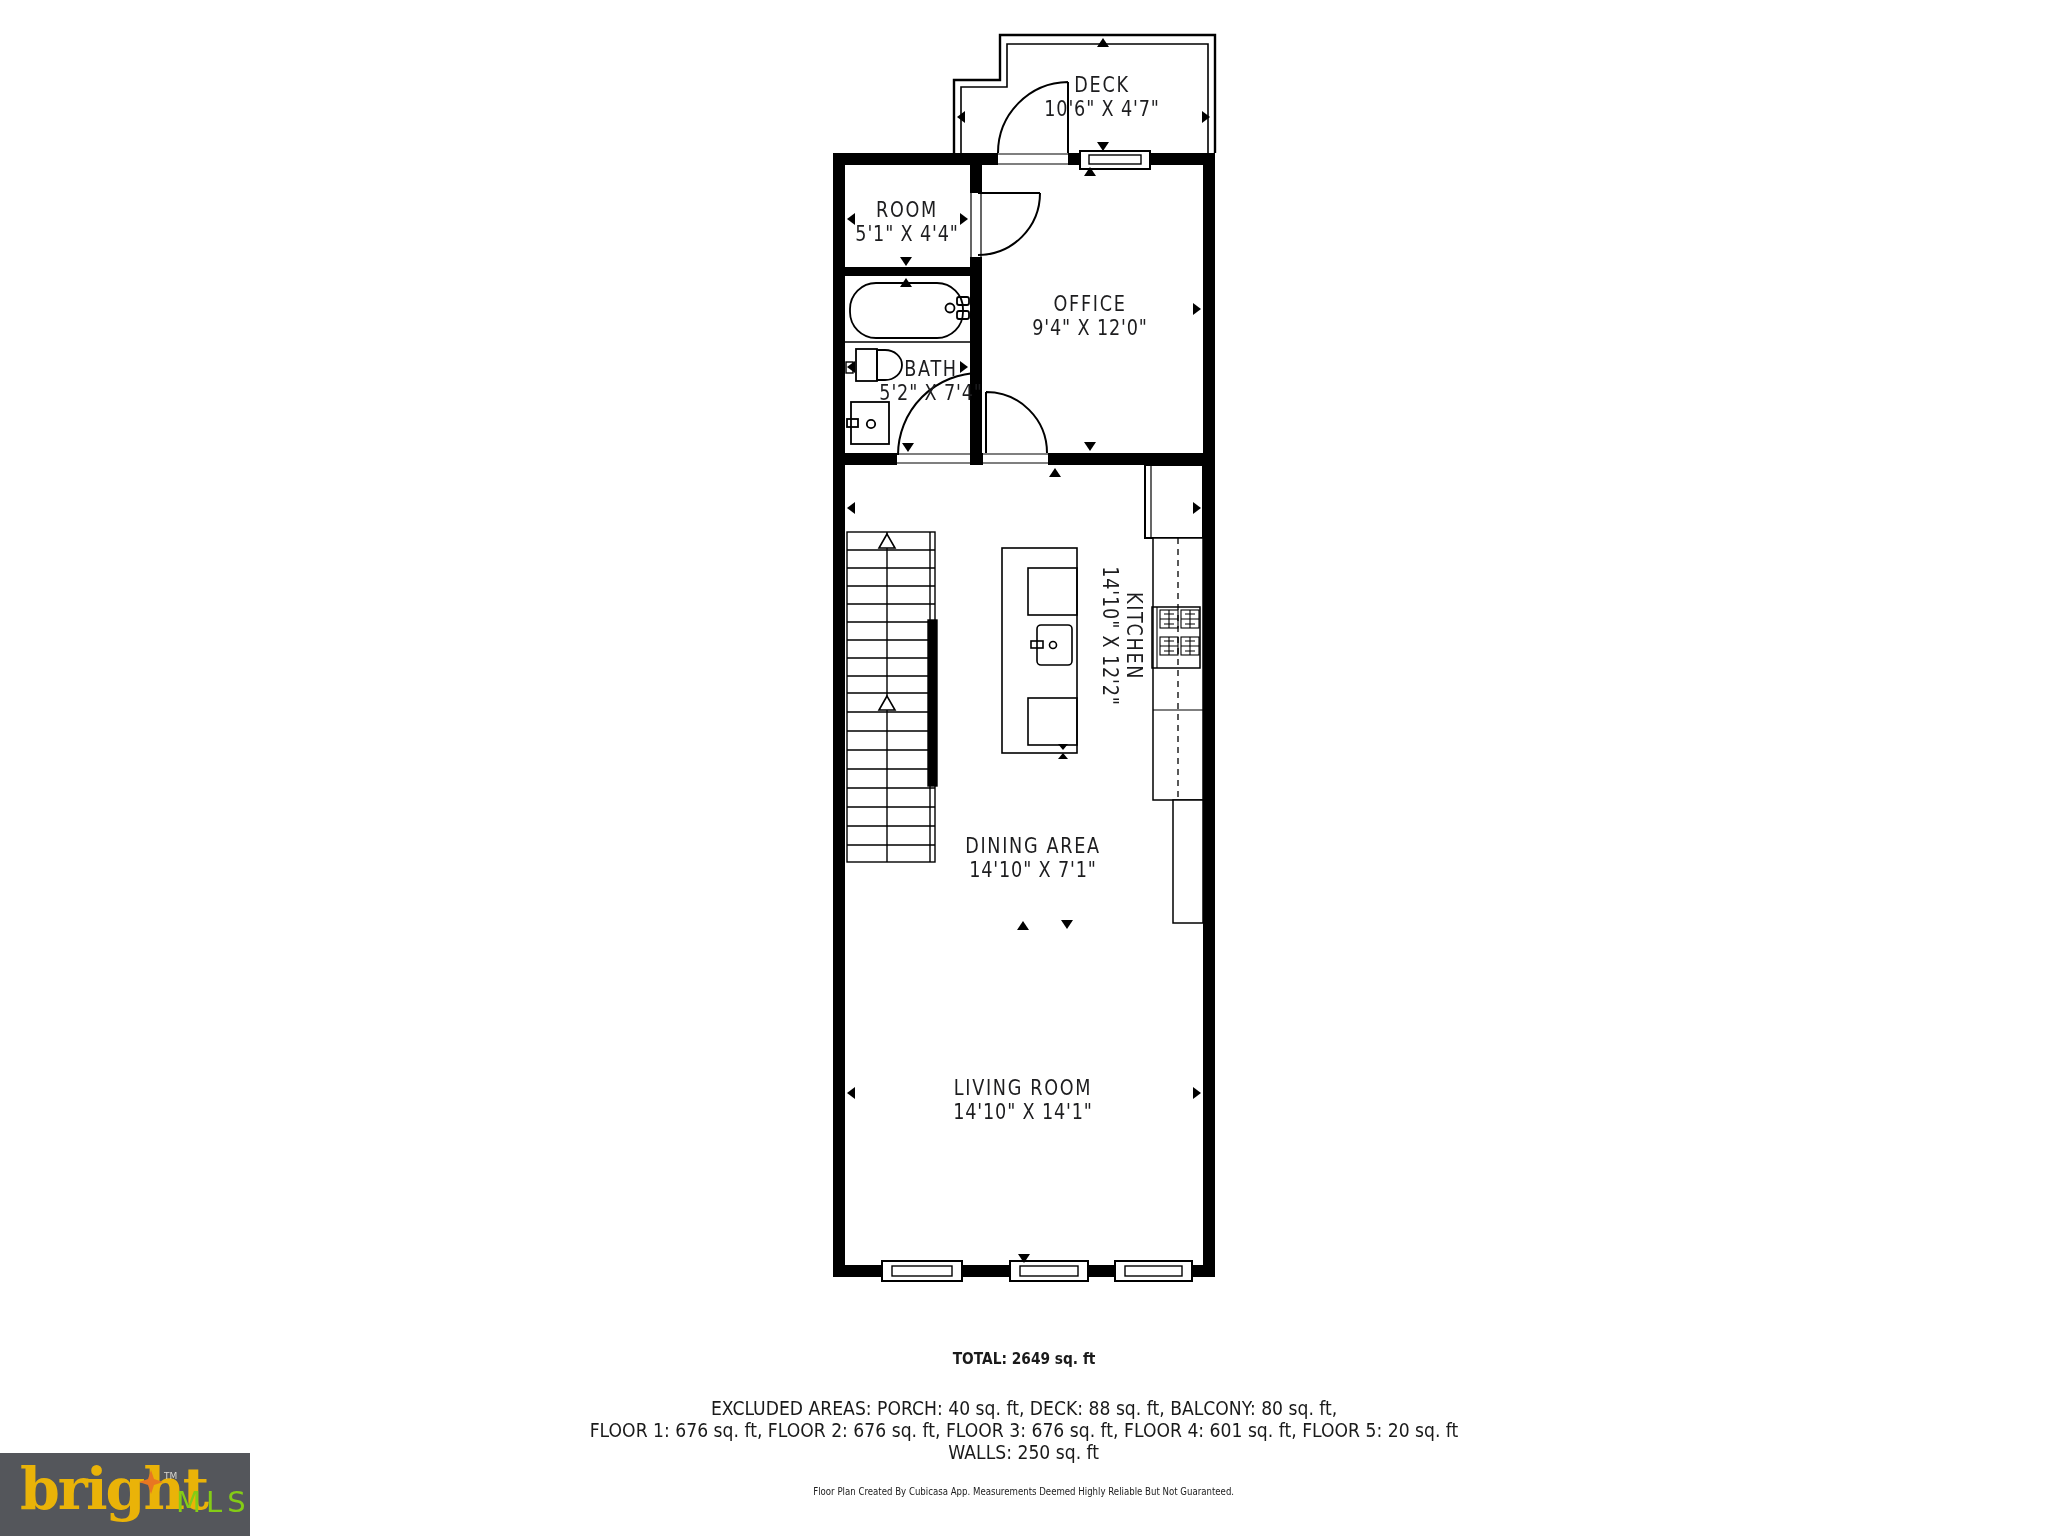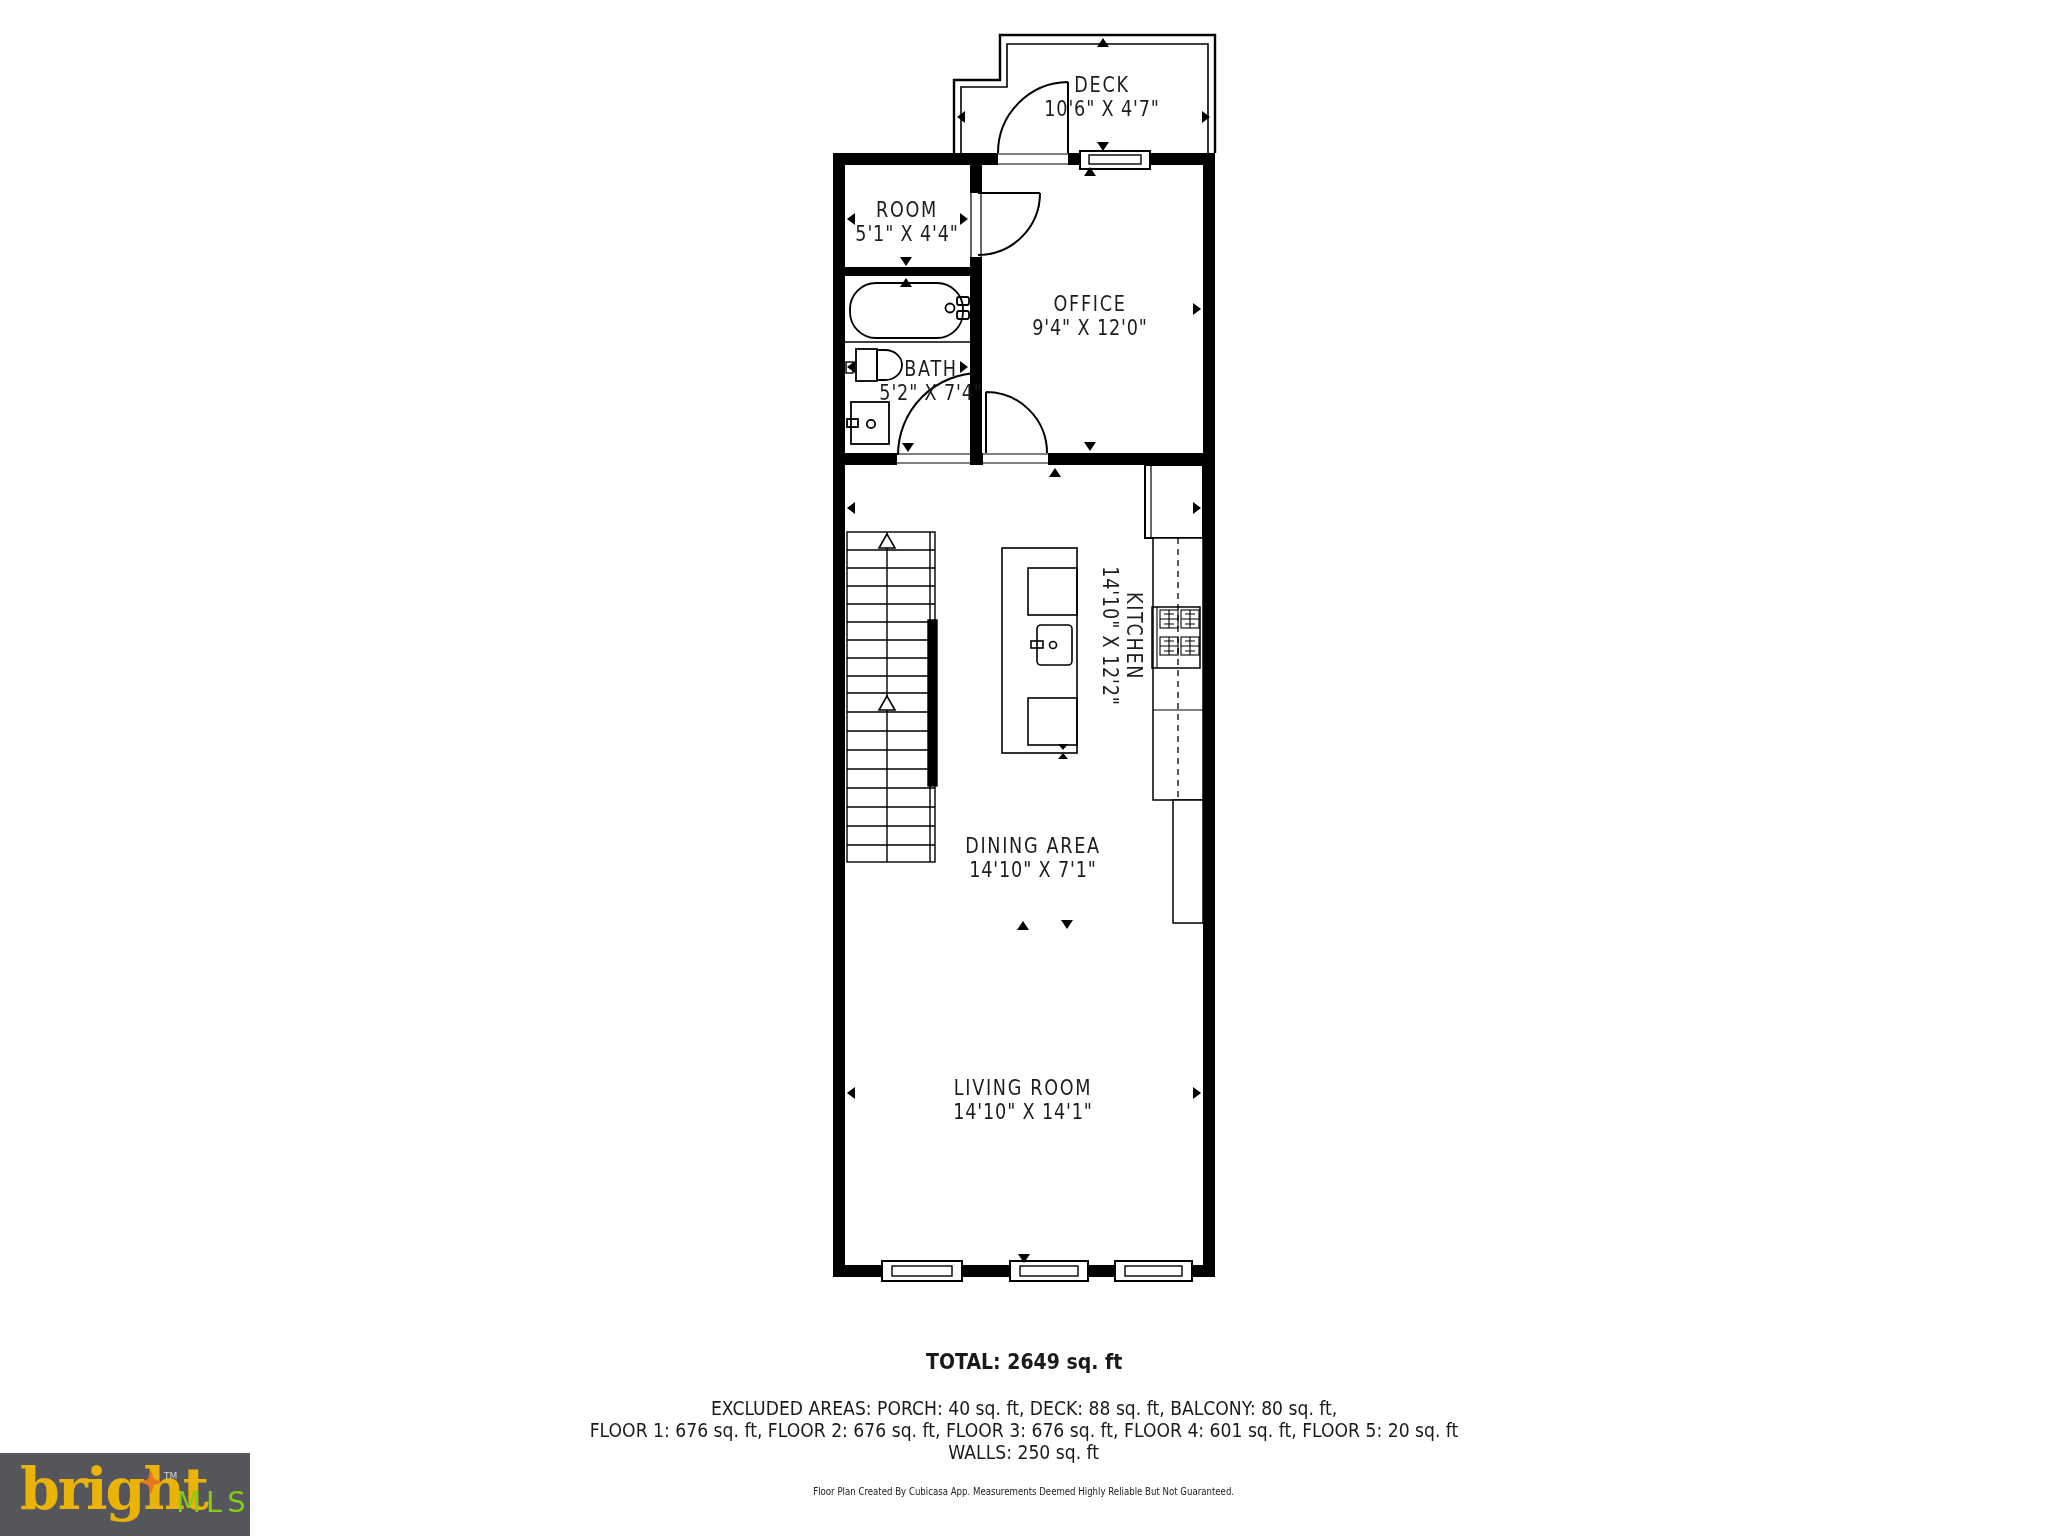--- a/index.html
+++ b/index.html
@@ -6,21 +6,21 @@
   .page{position:relative;width:2048px;height:1536px;background:#ffffff;overflow:hidden;
         font-family:"DejaVu Sans","Liberation Sans",sans-serif;color:#1a1a1a;padding-left:21px;}
   .plan-svg{position:absolute;left:0;top:0;}
   .room-label{position:absolute;text-align:center;white-space:nowrap;
               transform:translate(-50%,-50%) scaleX(0.84);color:#1d1d1f;}
   .room-label .rname{font-size:21px;letter-spacing:2px;line-height:24px;}
   .room-label .rdims{font-size:21px;letter-spacing:1px;line-height:24px;}
   .room-label.rot{transform:translate(-50%,-50%) rotate(90deg) scaleX(0.84);}
   .footer-line{position:absolute;left:0;width:2048px;text-align:center;white-space:nowrap;}
   .footer-line span{display:inline-block;transform:scaleX(0.86);transform-origin:center;white-space:nowrap;}
-  .f-total{font-size:22px;font-weight:bold;}
+  .f-total{font-size:16px;font-weight:bold;}
   .f-reg{font-size:20px;}
   .f-disc{font-size:10px;}
   .logo-box{position:absolute;left:0;top:1453px;width:250px;height:83px;background:#54565B;}
   .logo-bright{position:absolute;left:20px;top:6px;font-family:"DejaVu Serif","Liberation Serif",serif;
                font-weight:bold;font-size:57px;line-height:60px;color:#eab308;letter-spacing:-2px;}
   .logo-tm{position:absolute;left:164px;top:18px;font-size:9px;color:#D8D6CE;letter-spacing:0;}
   .logo-mls{position:absolute;left:176px;top:32px;font-size:29px;color:#84cc16;letter-spacing:5px;
             font-family:"DejaVu Sans","Liberation Sans",sans-serif;}
   .logo-star{position:absolute;left:138px;top:16px;}
 </style>

